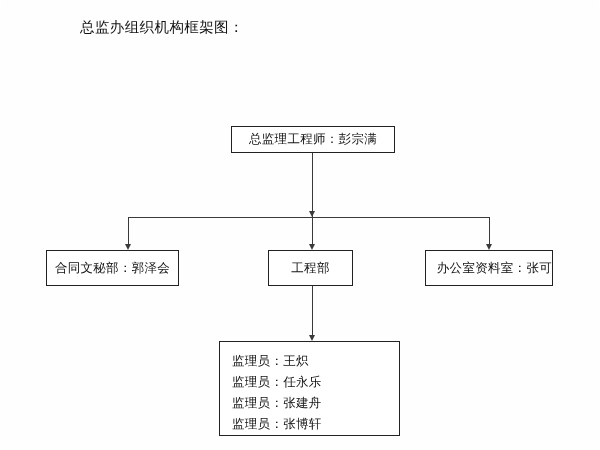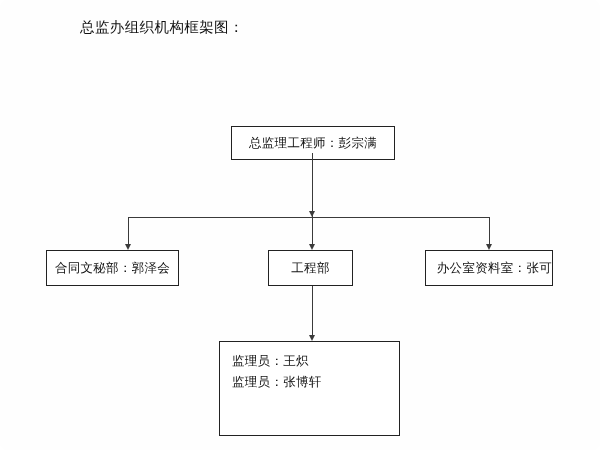--- a/index.html
+++ b/index.html
@@ -45,21 +45,21 @@
     color: #111111;
     white-space: nowrap;
   }
   .node.center-text {
     justify-content: center;
   }
 
   
   #node-director {
     left: 231px;  top: 126px;
-    width: 164px; height: 34px;
+    width: 164px; height: 27px; font-family: Liberation Mono, monospace;
   }
   #node-secretary {
     left: 46px;   top: 250px;
     width: 133px; height: 36px;
   }
   #node-engineering {
     left: 268px;  top: 250px;
     width: 85px;  height: 36px;
   }
   #node-office {
@@ -144,16 +144,18 @@
 
   <div class="node center-text" id="node-office">
     <span>办公室资料室：张可</span>
   </div>
 
   <div class="vline" id="conn-eng-stem"></div>
   <div class="arrow-down" id="arrow-bottom"></div>
 
   <div class="node" id="node-supervisors">
     <div class="sup-line">监理员：王炽</div>
+    <div class="sup-line">监理员：任永乐</div>
+    <div class="sup-line">监理员：张建舟</div>
     <div class="sup-line">监理员：张博轩</div>
   </div>
 
 </div>
 
 </body></html>

